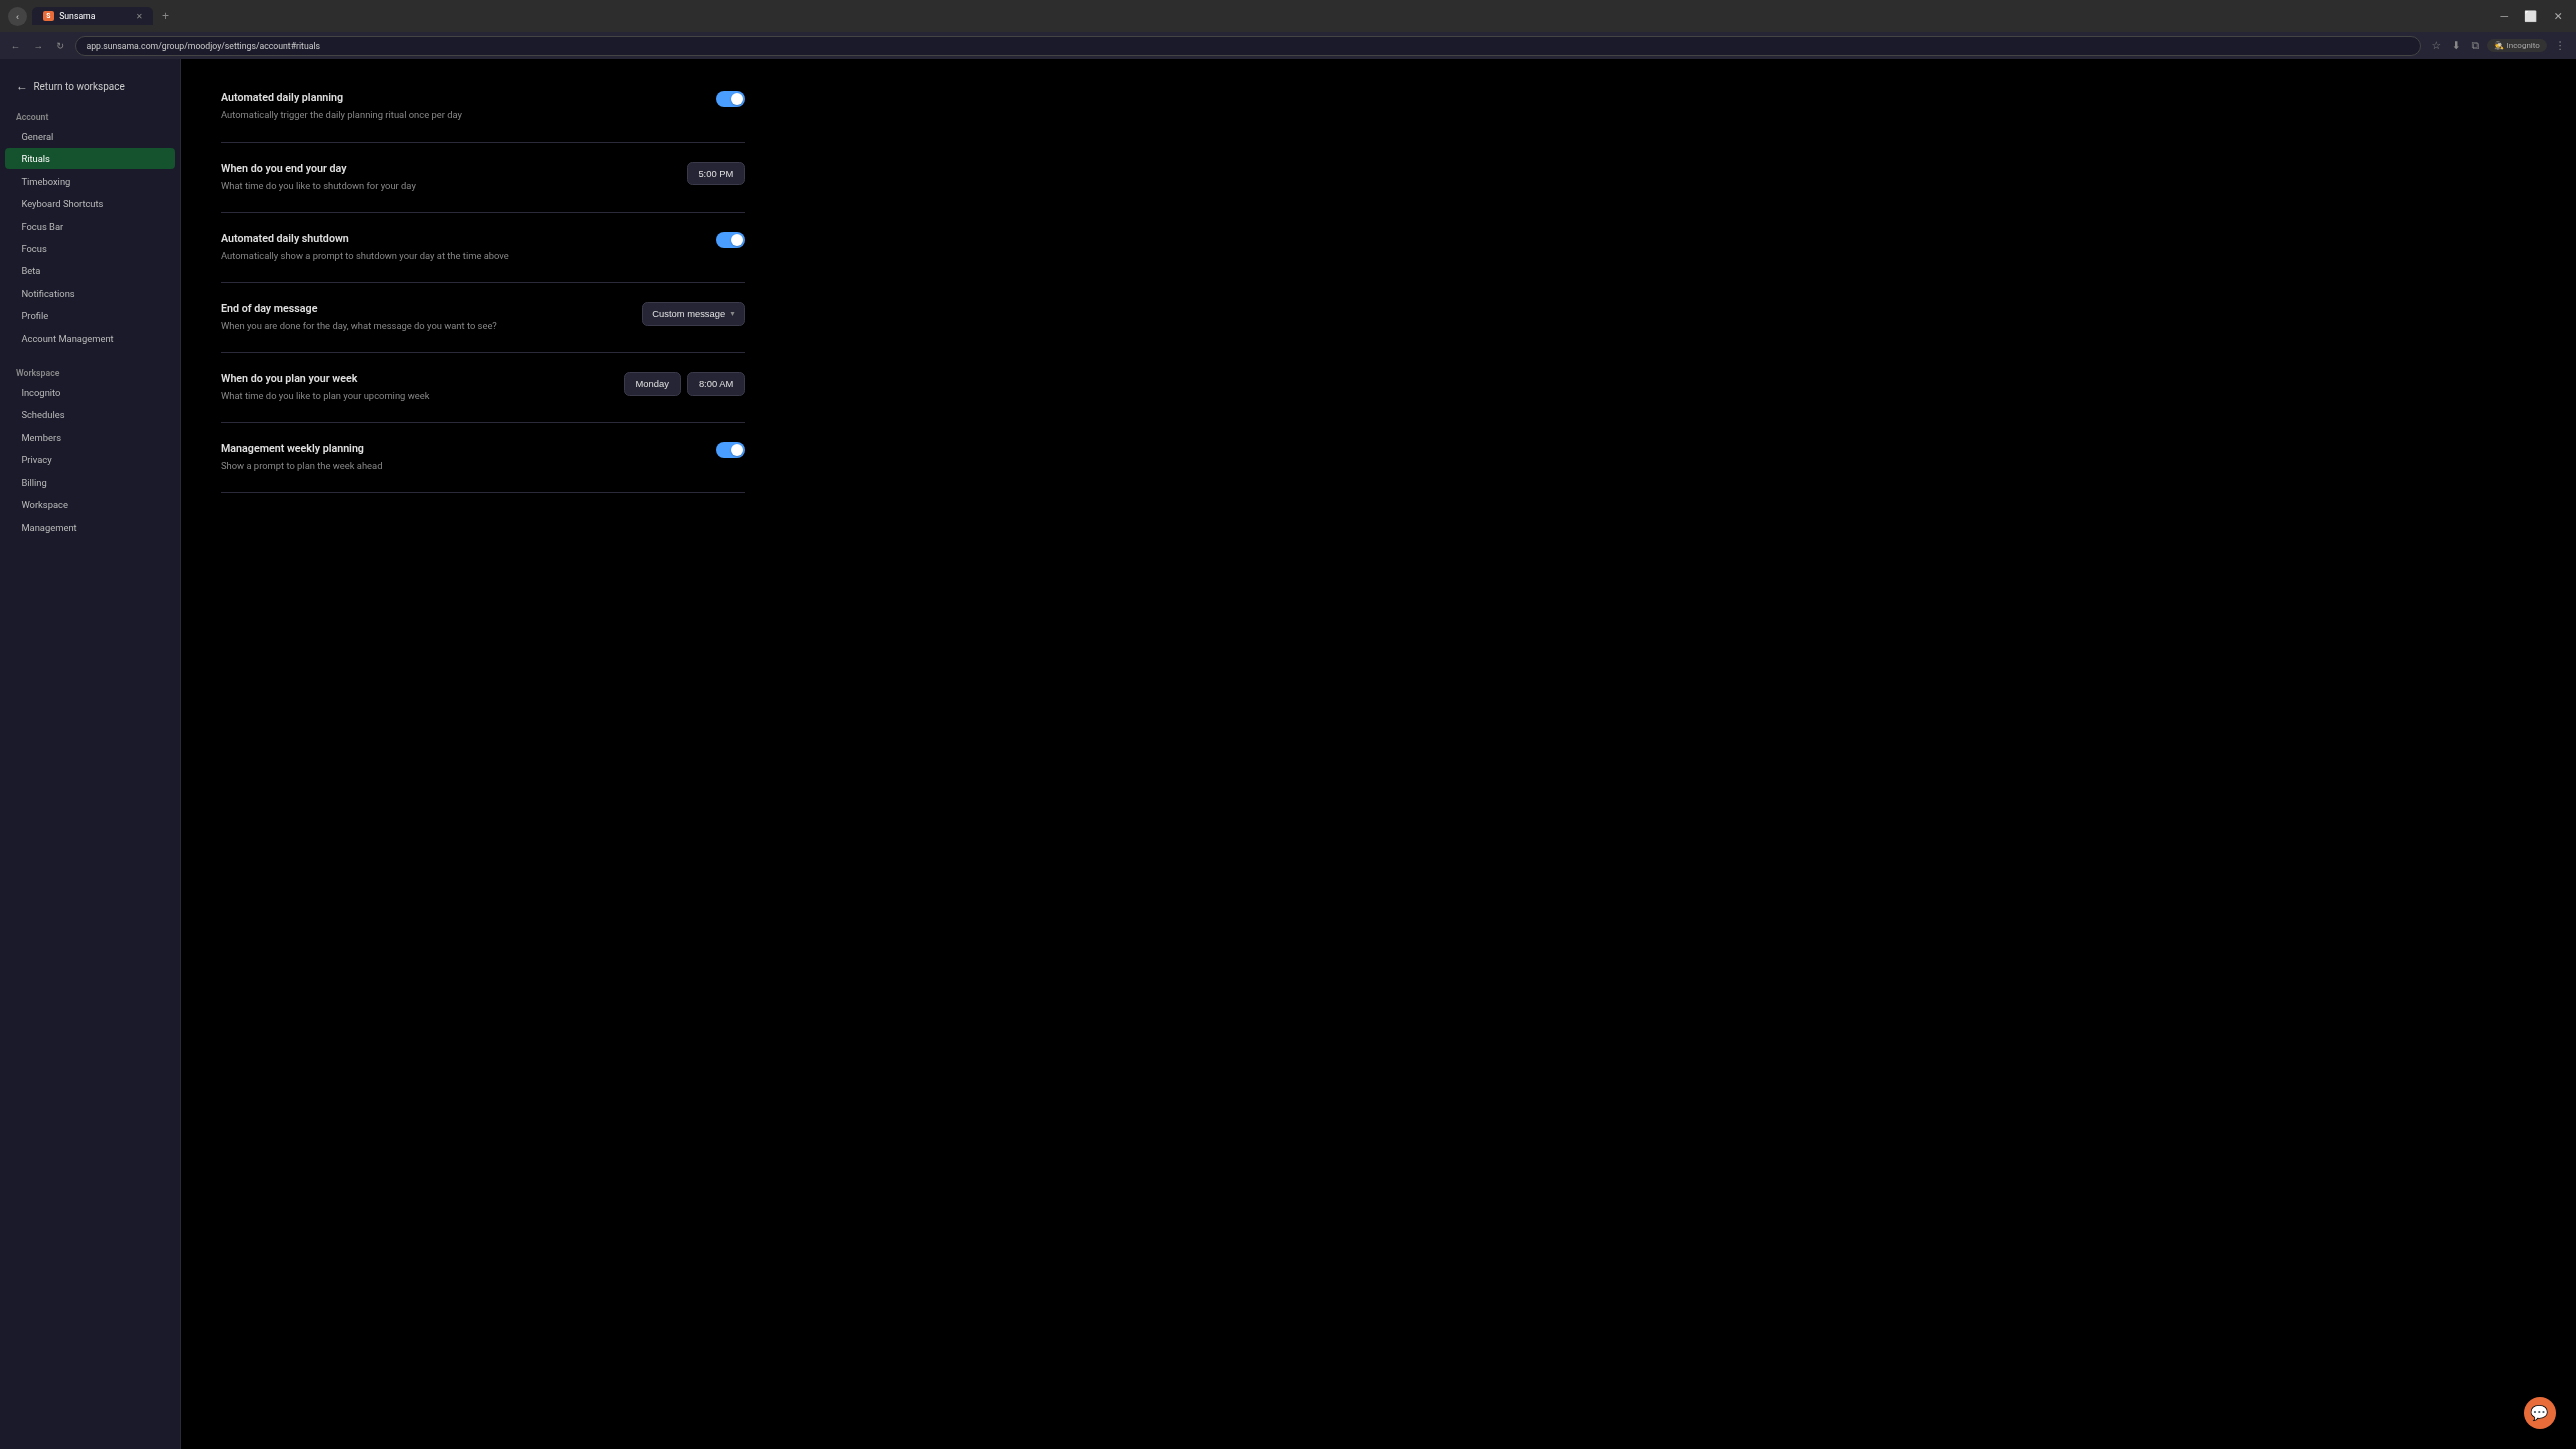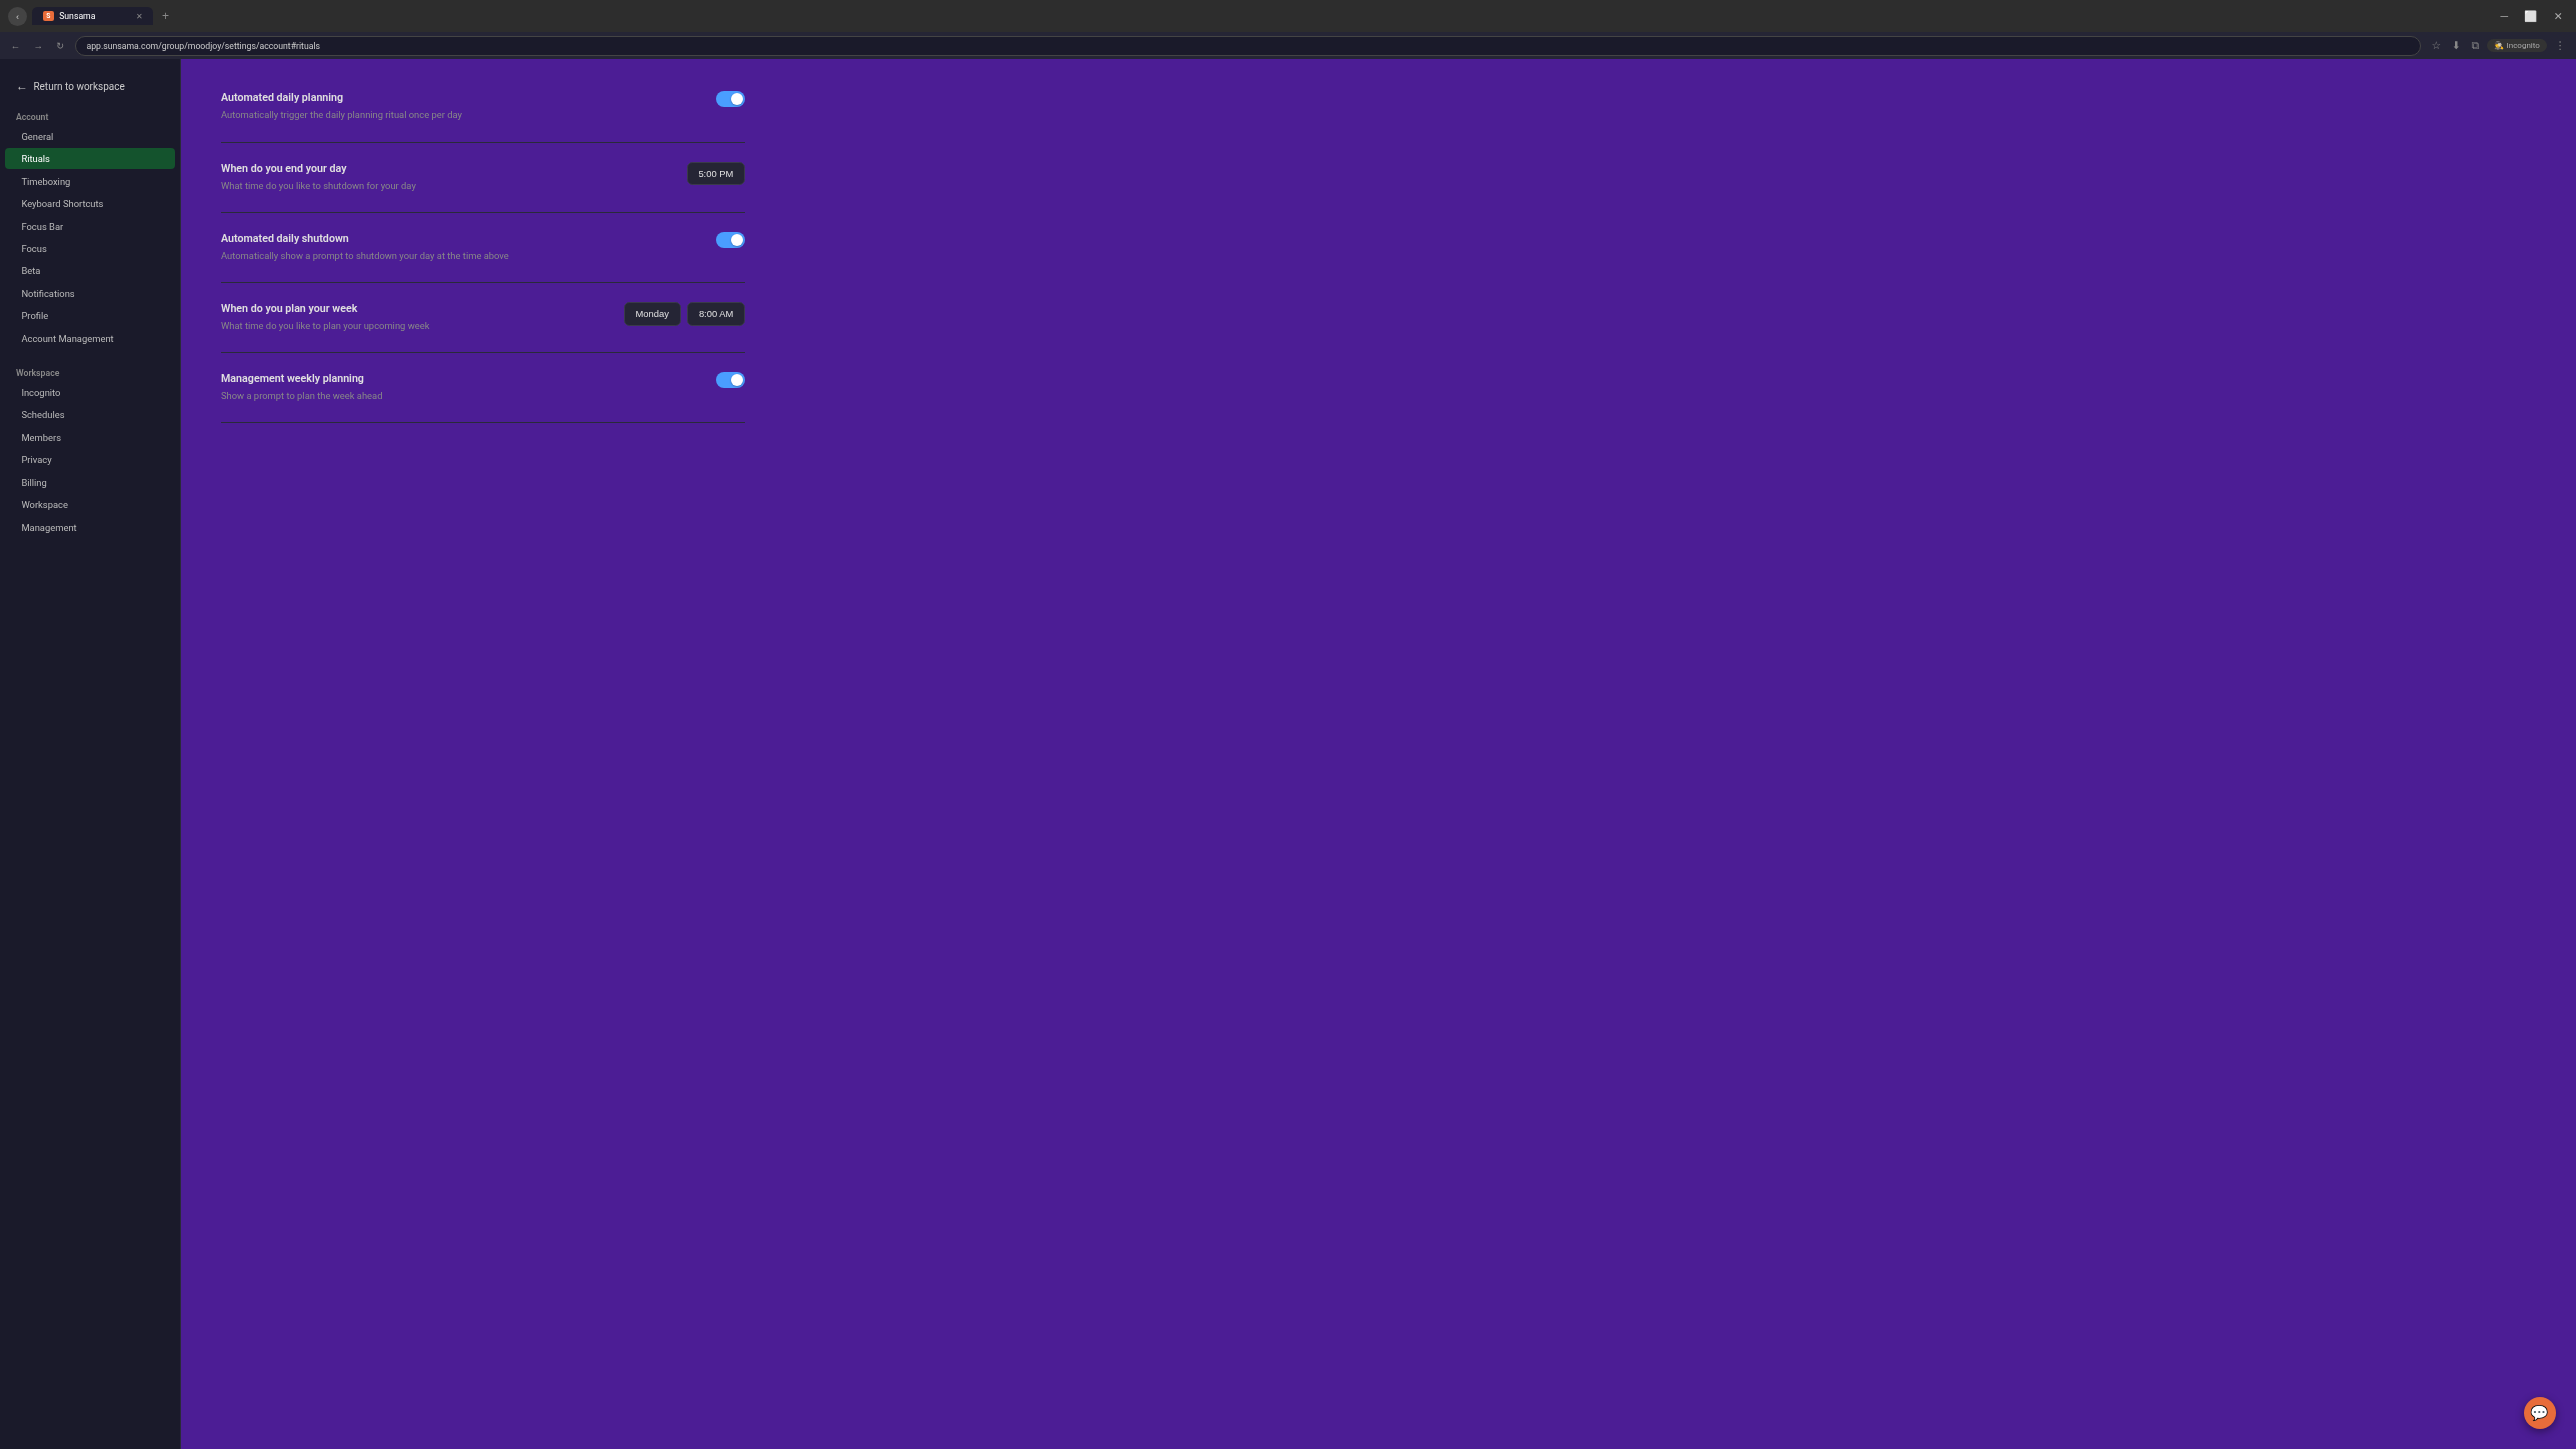--- a/index.html
+++ b/index.html
@@ -32,21 +32,21 @@
     
     .sidebar { width: 181px; background: #1a1a2a; border-right: 0.7px solid #2a2a3a; padding: 13.4px 0; overflow-y: auto; flex-shrink: 0; }
     .return-link { display: flex; align-items: center; gap: 5.4px; padding: 6.7px 16px 13.4px; color: #ccc; font-size: 10px; cursor: pointer; text-decoration: none; }
     .return-arrow { font-size: 12px; }
 
     .sidebar-section-label { padding: 5.4px 16px 2.7px; color: #888; font-size: 8.7px; font-weight: 600; }
     .sidebar-item { padding: 5.4px 16px; color: #bbb; font-size: 9.4px; cursor: pointer; border-radius: 4px; margin: 0.7px 5.4px; transition: background 0.15s; }
     .sidebar-item.active { background: #14532d; color: #fff; }
 
     
-    .main { flex: 1; overflow-y: auto; padding: 0; background: #4c1d95; }
+    .main { flex: 1; overflow-y: auto; padding: 0; background: #000000; }
     .content-area { max-width: 604px; padding: 13.4px 40px; }
 
     .setting-row { border-bottom: 0.7px solid #2a2a3a; padding: 19px 0; display: flex; align-items: flex-start; justify-content: space-between; }
     .setting-info { flex: 1; }
     .setting-title { font-size: 10.7px; font-weight: 600; color: #e0e0e0; margin-bottom: 4px; }
     .setting-desc { font-size: 9.4px; color: #888; line-height: 1.5; max-width: 402px; }
     .setting-control { display: flex; align-items: center; gap: 6.7px; margin-left: 27px; flex-shrink: 0; }
 
     
     .toggle { width: 29.5px; height: 16px; border-radius: 8px; background: #4a9eff; cursor: pointer; position: relative; transition: background 0.2s; flex-shrink: 0; }
@@ -200,20 +200,32 @@
       <div class="setting-row">
         <div class="setting-info">
           <div class="setting-title">Automated daily shutdown</div>
           <div class="setting-desc">Automatically show a prompt to shutdown your day at the time above</div>
         </div>
         <div class="setting-control">
           <div class="toggle"></div>
         </div>
       </div>
 
+      <div class="setting-row">
+        <div class="setting-info">
+          <div class="setting-title">End of day message</div>
+          <div class="setting-desc">When you are done for the day, what message do you want to see?</div>
+        </div>
+        <div class="setting-control">
+          <button class="dropdown-btn">
+            <span>Custom message</span>
+            <span class="dropdown-chevron">▾</span>
+          </button>
+        </div>
+      </div>
 
       <div class="setting-row">
         <div class="setting-info">
           <div class="setting-title">When do you plan your week</div>
           <div class="setting-desc">What time do you like to plan your upcoming week</div>
         </div>
         <div class="setting-control">
           <button class="time-btn">Monday</button>
           <button class="time-btn">8:00 AM</button>
         </div>

